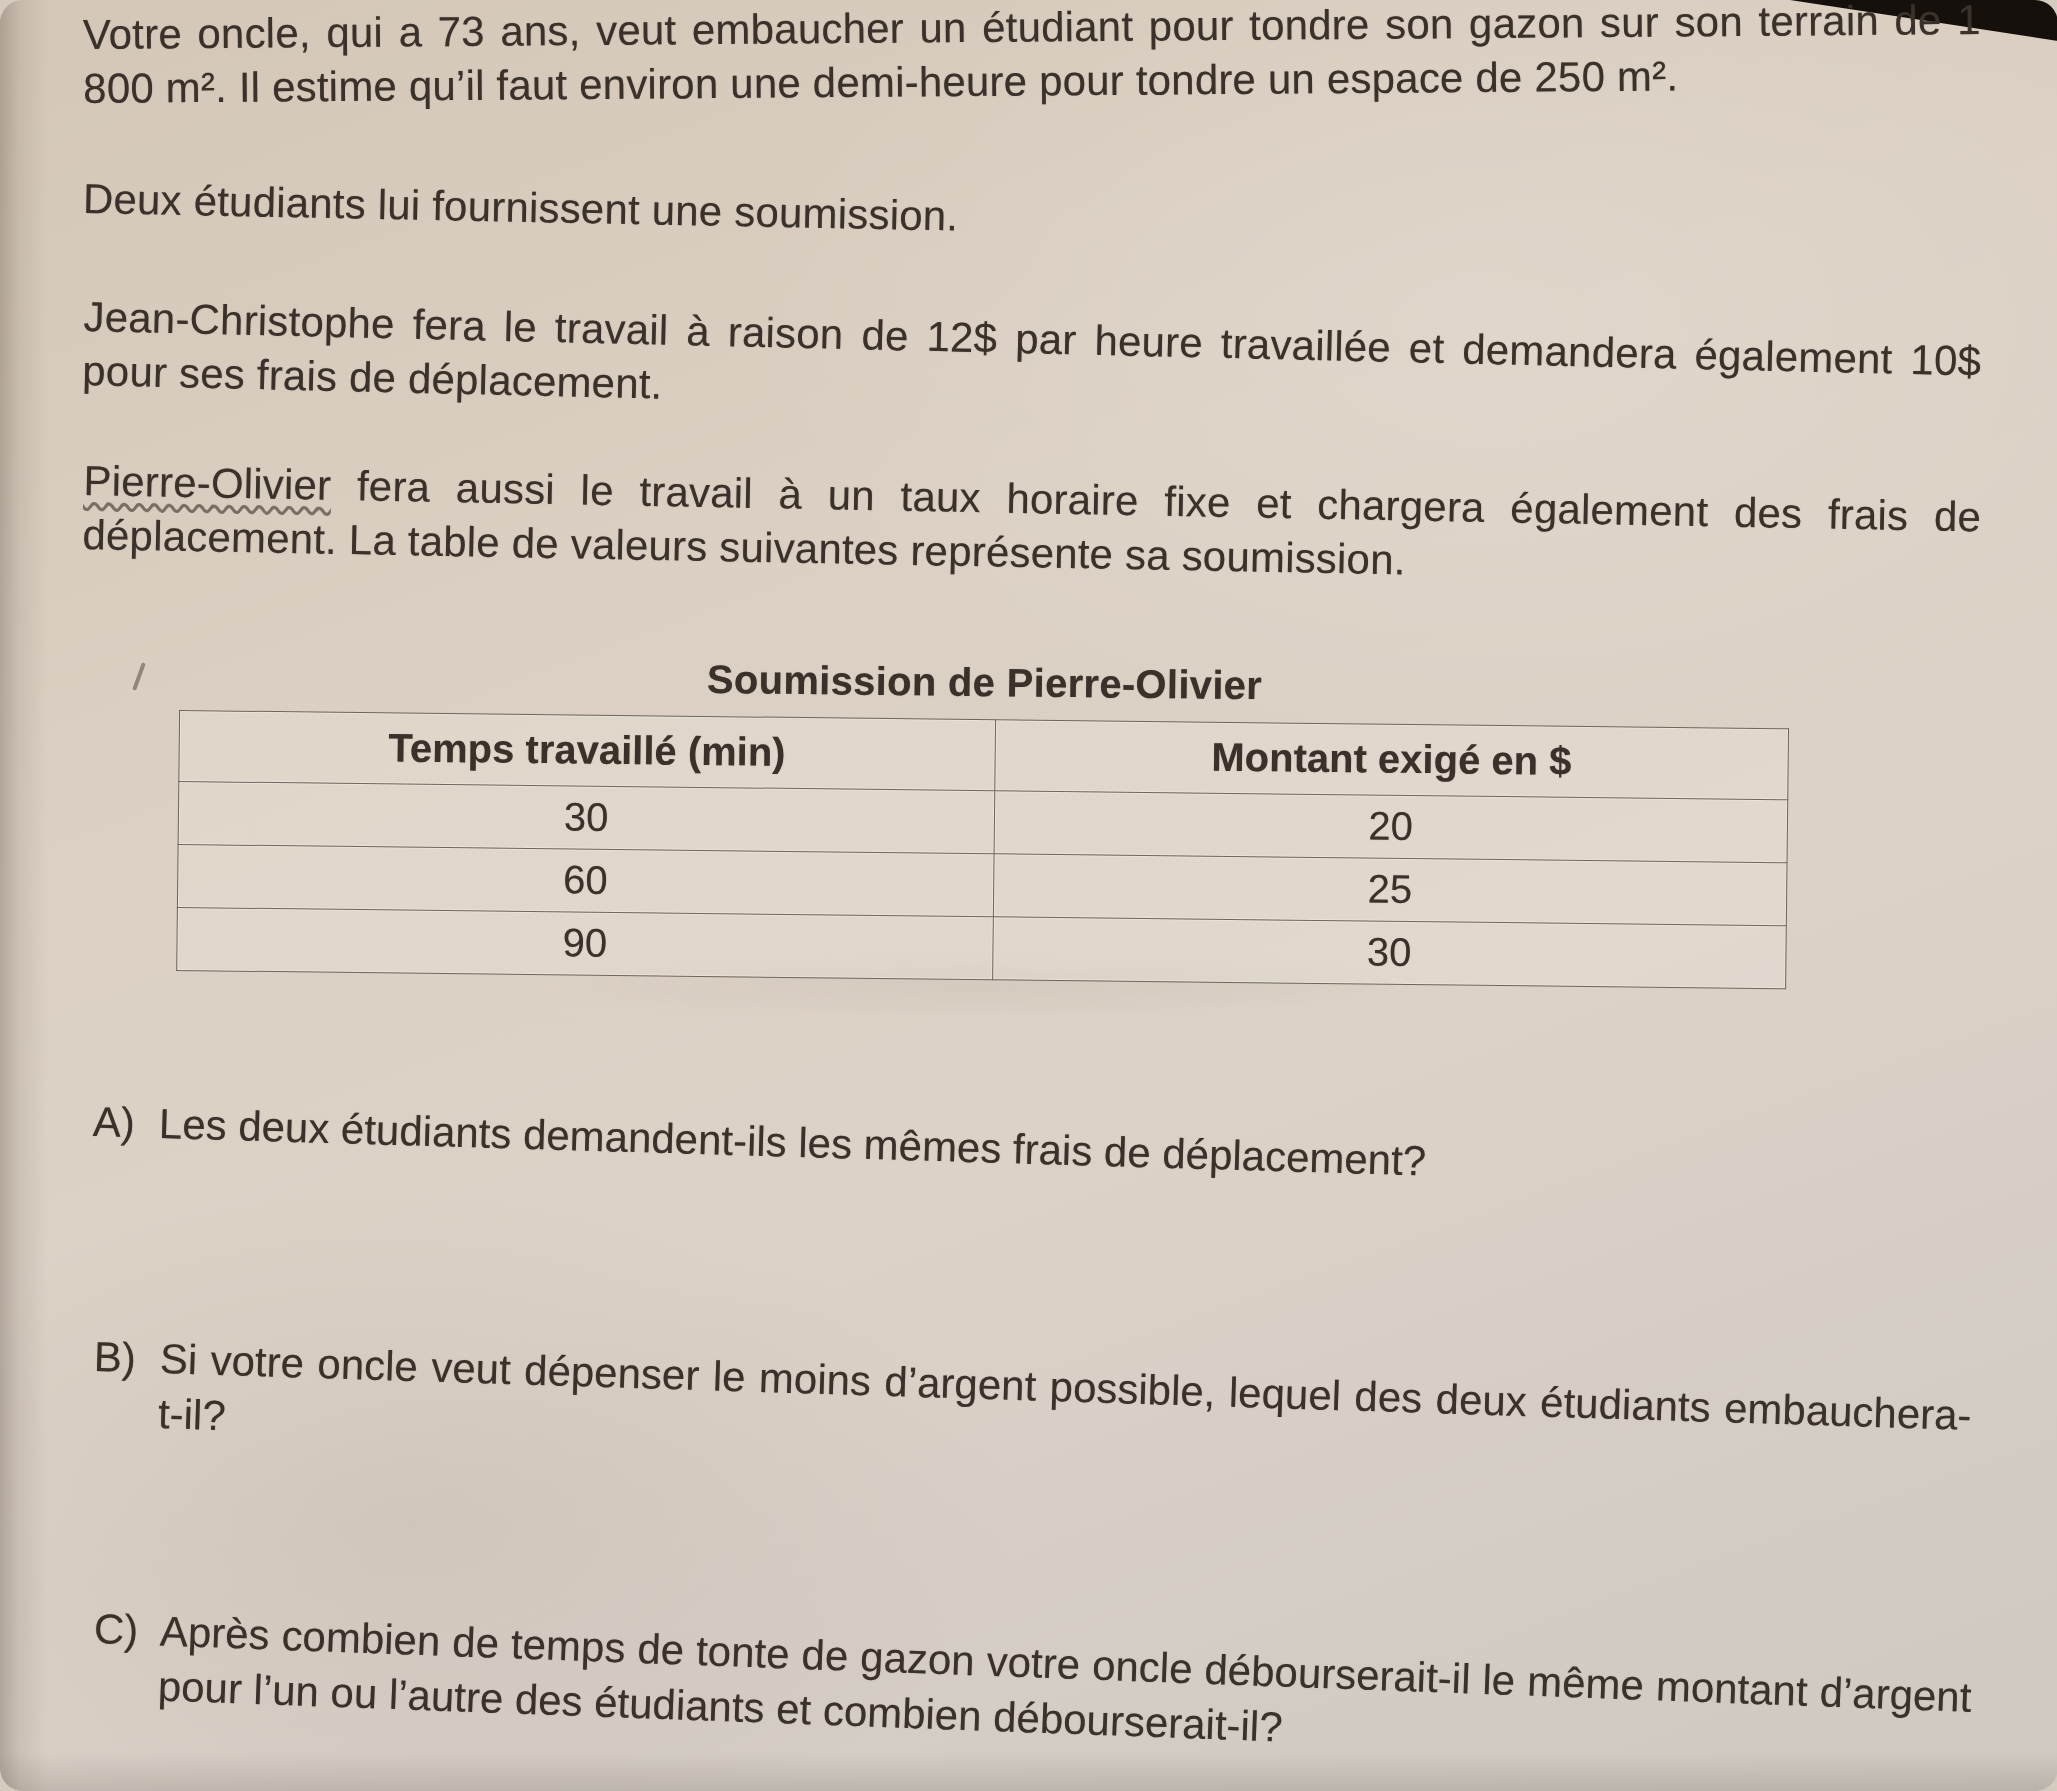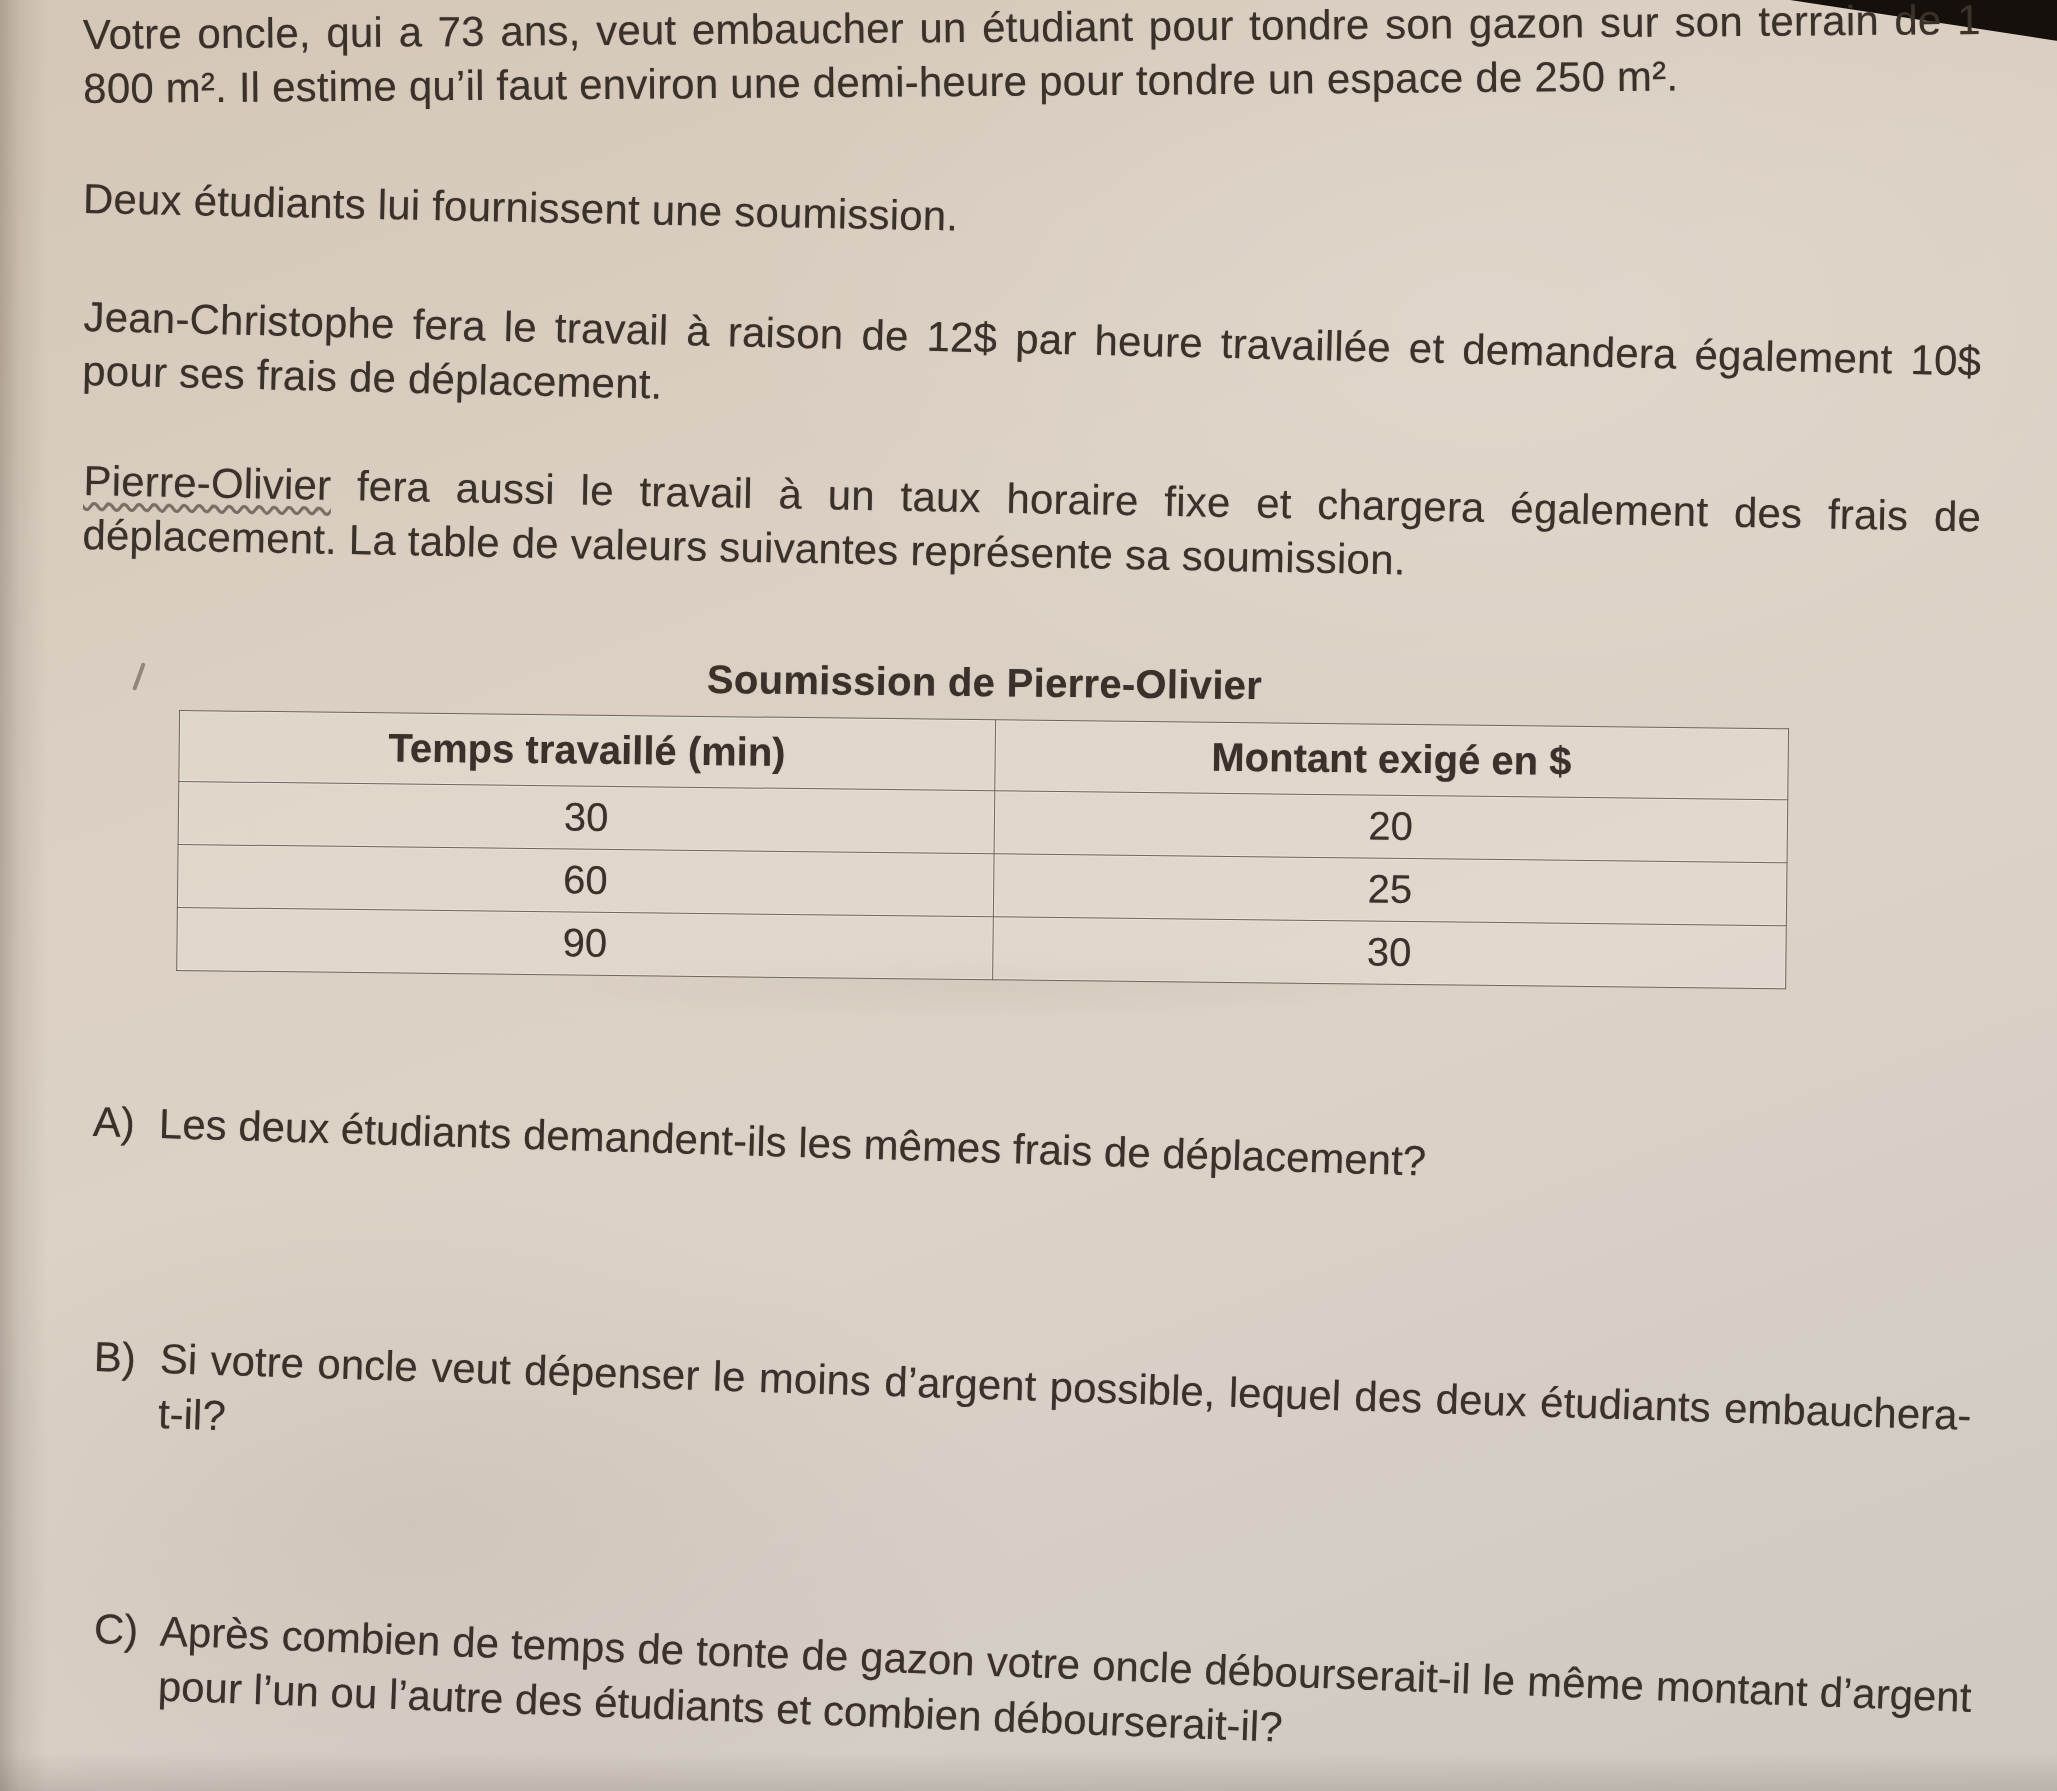--- a/index.html
+++ b/index.html
@@ -10,20 +10,21 @@
   }
   .photo{
     position:relative;width:2058px;height:1791px;overflow:hidden;
     background:
       radial-gradient(ellipse 1159px 676px at 72% 18%, rgba(255,255,255,0.14), transparent 65%),
       radial-gradient(ellipse 869px 483px at 20% 85%, rgba(120,105,90,0.10), transparent 70%),
       linear-gradient(90deg, rgba(72,58,48,0.28) 0px, rgba(72,58,48,0.10) 19.3px, transparent 48px),
       linear-gradient(0deg, rgba(70,60,50,0.16) 0px, transparent 39px),
       linear-gradient(160deg,#d4c7b8 0%,#dbd0c3 35%,#dcd2c7 60%,#d3ccc5 85%,#cfc9c2 100%);
     color:#3a312a;
+    border-radius:23px;
   }
   .corner-wedge{
     position:absolute;top:0;right:0;width:268px;height:41px;
     background:#15100c;
     clip-path:polygon(0 0,100% 0,100% 100%);
   }
   .pencil-mark{
     position:absolute;left:137px;top:662px;width:3.9px;height:29px;
     background:rgba(85,74,63,0.55);transform:rotate(20deg);border-radius:1.9px;
   }

